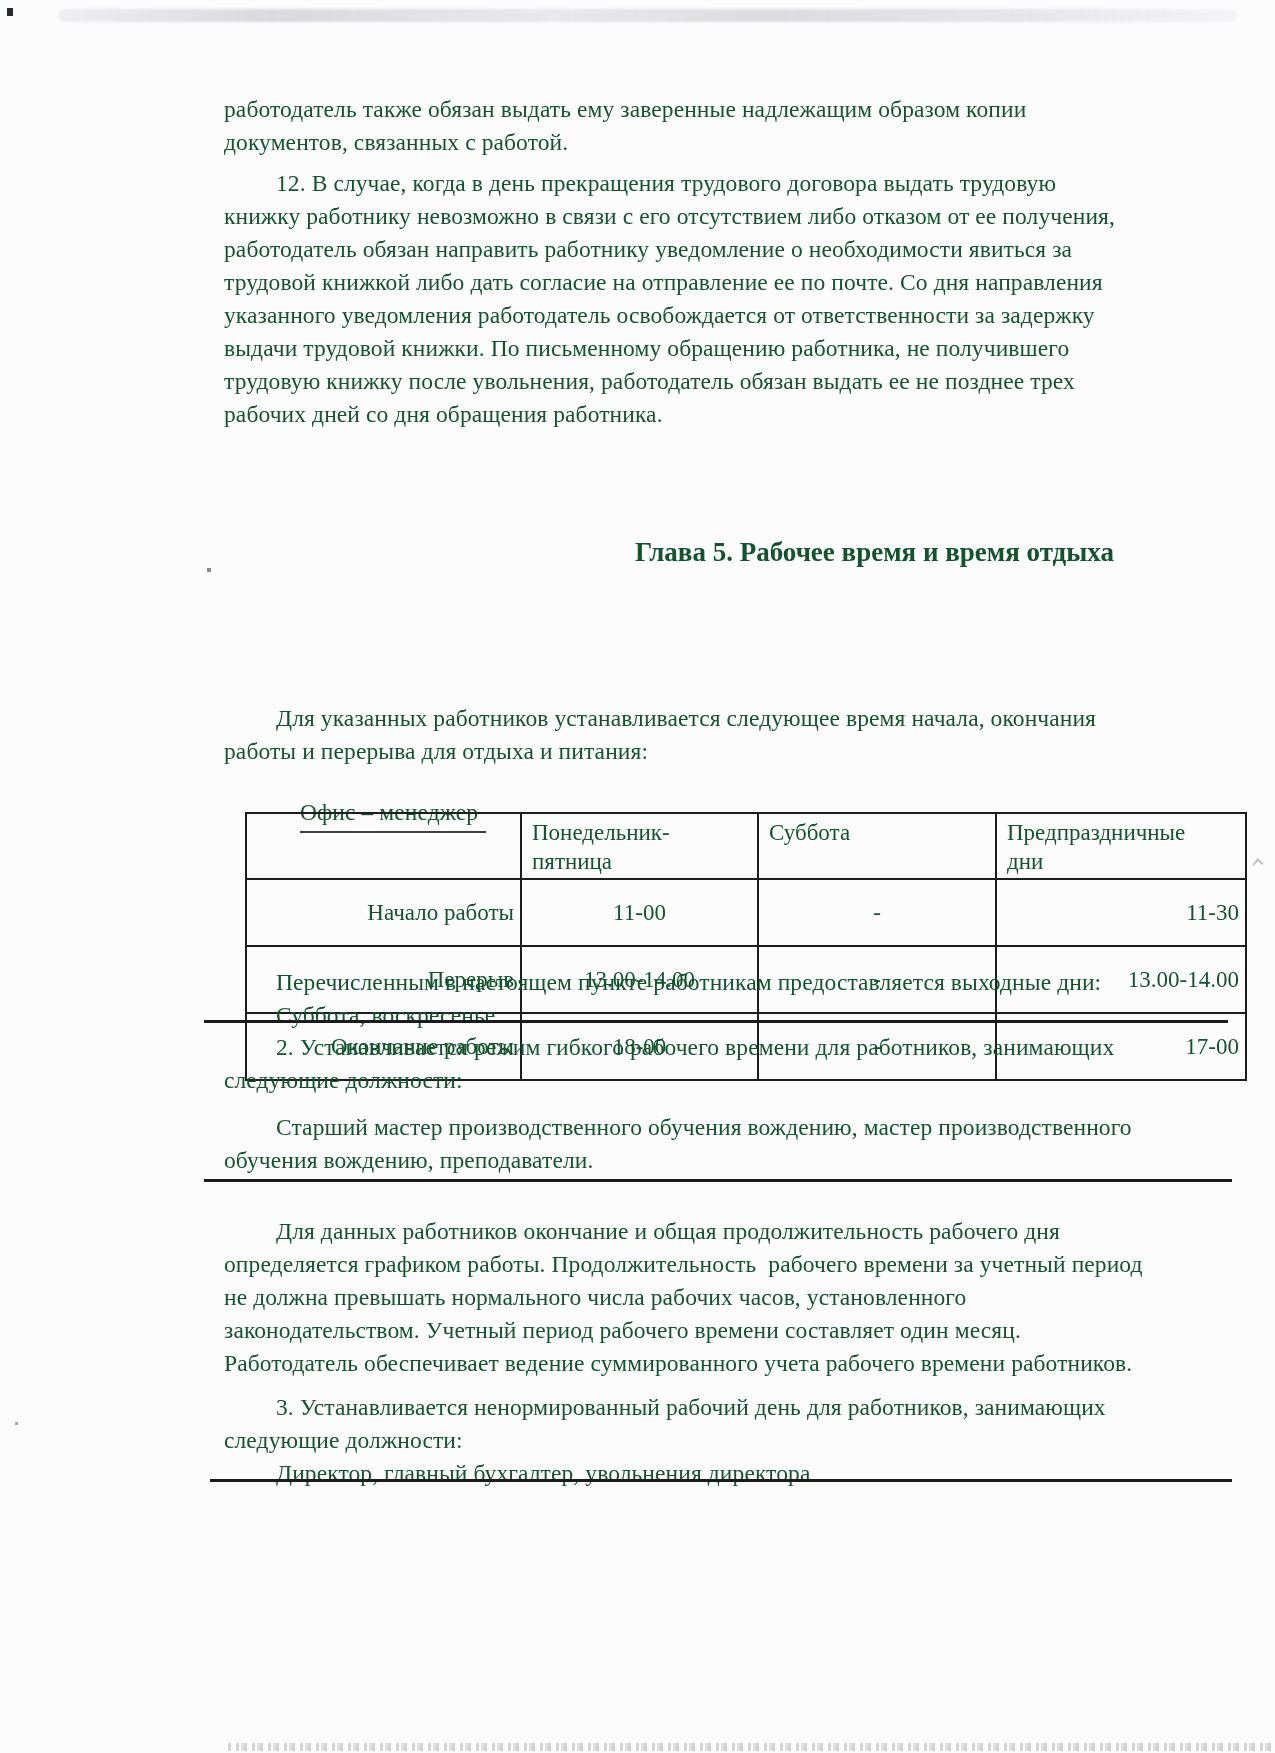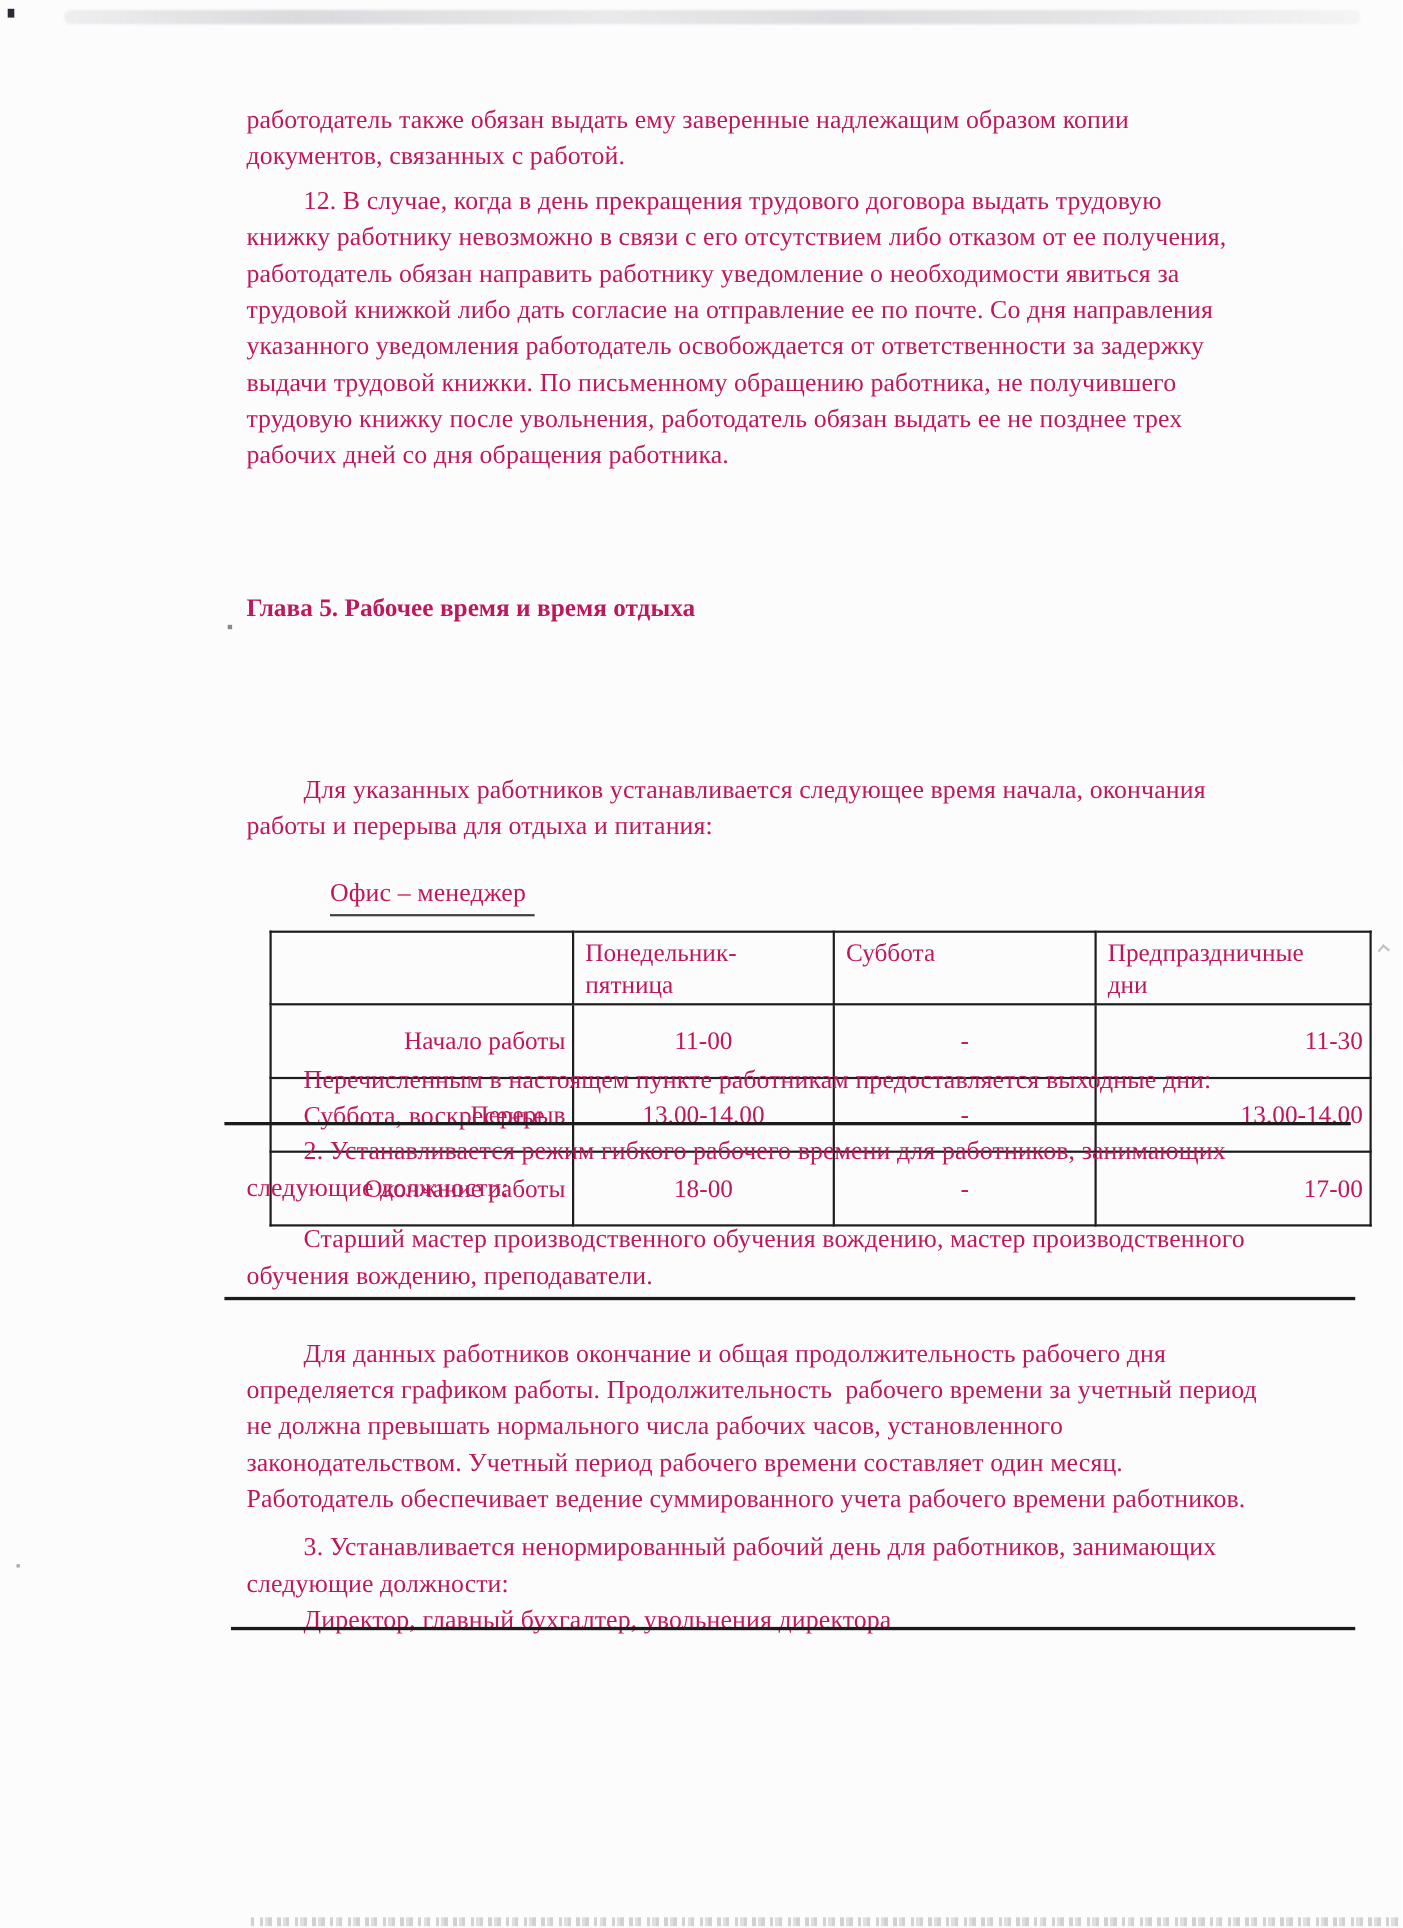--- a/index.html
+++ b/index.html
@@ -3,56 +3,55 @@
 <meta charset="utf-8">
 <style>
   html, body { margin: 0; padding: 0; background: #ffffff; }
   .page {
     position: relative;
     width: 1275px;
     height: 1753px;
     background: #fcfcfd;
     overflow: hidden;
     font-family: "Liberation Serif", "DejaVu Serif", serif;
-    color: #be185d;
+    color: #14532d;
   }
   .para {
     position: absolute;
     left: 224px;
     font-size: 23.5px;
     line-height: 33px;
     white-space: pre;
     letter-spacing: 0.1px;
   }
   .indent-first { text-indent: 52px; }
   .indent-all { padding-left: 52px; }
   .chapter-heading {
     position: absolute;
     left: 224px;
     width: 890px;
-    text-align: left;
+    text-align: right;
     font-weight: bold;
-    font-size: 23px;
+    font-size: 27px;
     line-height: 33px;
     white-space: pre;
   }
   .underlined-label {
     display: inline-block;
     border-bottom: 2px solid #404040;
     padding: 0 8px 2px 0;
     margin-left: 52px;
   }
   table.schedule {
     position: absolute;
     left: 245px;
     top: 812px;
     width: 1000px;
     border-collapse: collapse;
     table-layout: fixed;
-    margin-top: 34px;
   }
   table.schedule th, table.schedule td {
     border: 2px solid #1d1d1d;
     font-size: 23px;
     font-weight: normal;
     white-space: pre;
     overflow: hidden;
     text-align: right;
   }
   table.schedule th {

